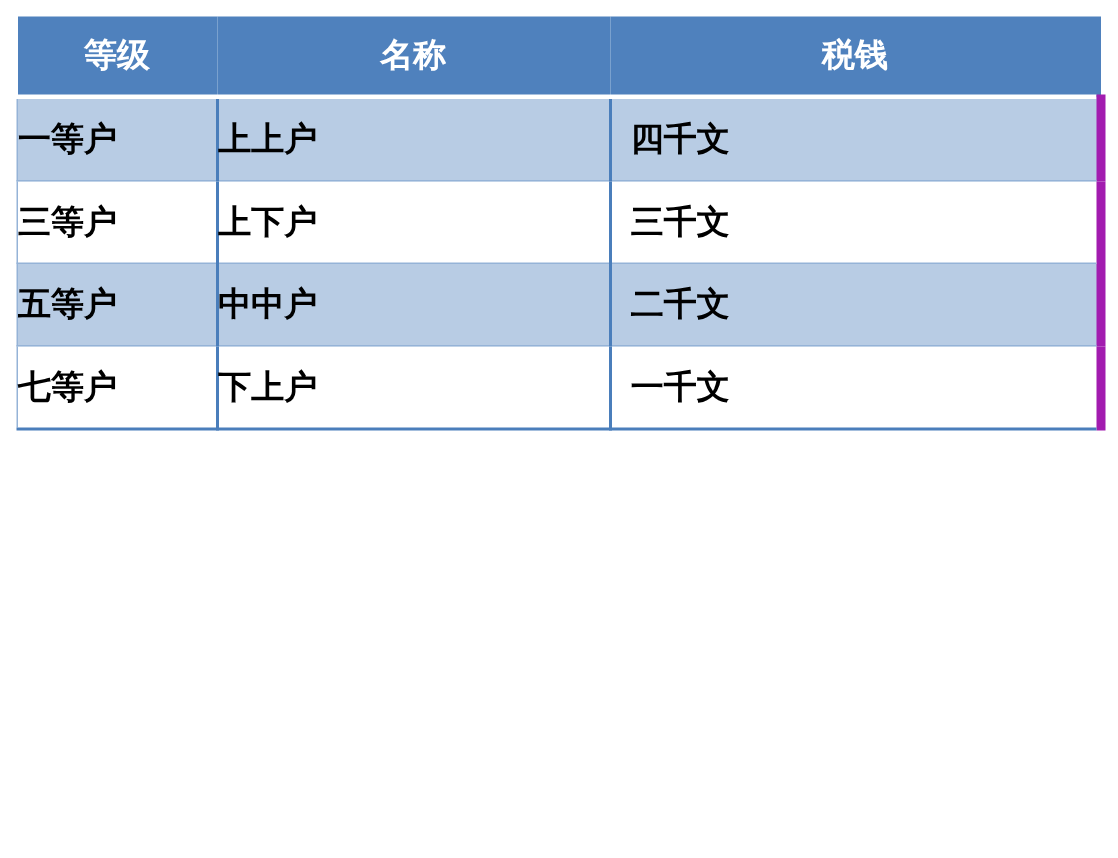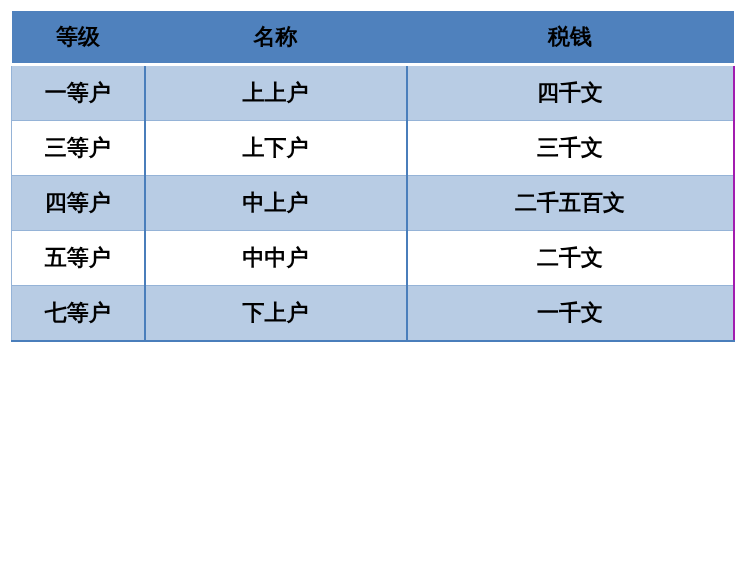--- a/index.html
+++ b/index.html
@@ -15,46 +15,46 @@
     box-sizing: border-box;
     padding: 11px;
   }
   table.grade-table {
     width: 722px;
     border-collapse: collapse;
     table-layout: fixed;
   }
   table.grade-table th {
     background: #4f81bd;
-    color: #000000;
+    color: #ffffff;
     font-weight: bold;
     font-size: 22px;
     height: 52px;
     text-align: center;
     vertical-align: middle;
     border: none;
     border-bottom: 3px solid #ffffff;
     padding: 0;
     font-family: Liberation Serif, serif;
   }
   table.grade-table td {
     font-weight: bold;
     font-size: 22px;
     color: #000000;
     height: 54px;
-    text-align: center;
+    text-align: left;
     vertical-align: middle;
     padding: 0;
     border-top: 1px solid #95b3d7;
     border-bottom: 1px solid #95b3d7;
     border-left: 2px solid #4a7ebb;
     border-right: 2px solid #4a7ebb;
   }
   table.grade-table td:first-child { border-left: 1px solid #95b3d7; }
-  table.grade-table td:last-child  { border-right: 2px solid #a21caf; }
+  table.grade-table td:last-child  { border-right: 6px solid #a21caf; padding-left: 13px; }
   table.grade-table tbody tr:last-child td { border-bottom: 2px solid #4a7ebb; }
   table.grade-table tbody tr:nth-child(odd) td { background: #b8cce4; }
   table.grade-table tbody tr:nth-child(even) td { background: #ffffff; }
 </style>
 </head>
 <body>
 
 <div class="page">
   <table class="grade-table">
     <colgroup>
@@ -74,25 +74,20 @@
         <td>一等户</td>
         <td>上上户</td>
         <td>四千文</td>
       </tr>
       <tr>
         <td>三等户</td>
         <td>上下户</td>
         <td>三千文</td>
       </tr>
       <tr>
-        <td>四等户</td>
-        <td>中上户</td>
-        <td>二千五百文</td>
-      </tr>
-      <tr>
         <td>五等户</td>
         <td>中中户</td>
         <td>二千文</td>
       </tr>
       <tr>
         <td>七等户</td>
         <td>下上户</td>
         <td>一千文</td>
       </tr>
     </tbody>

